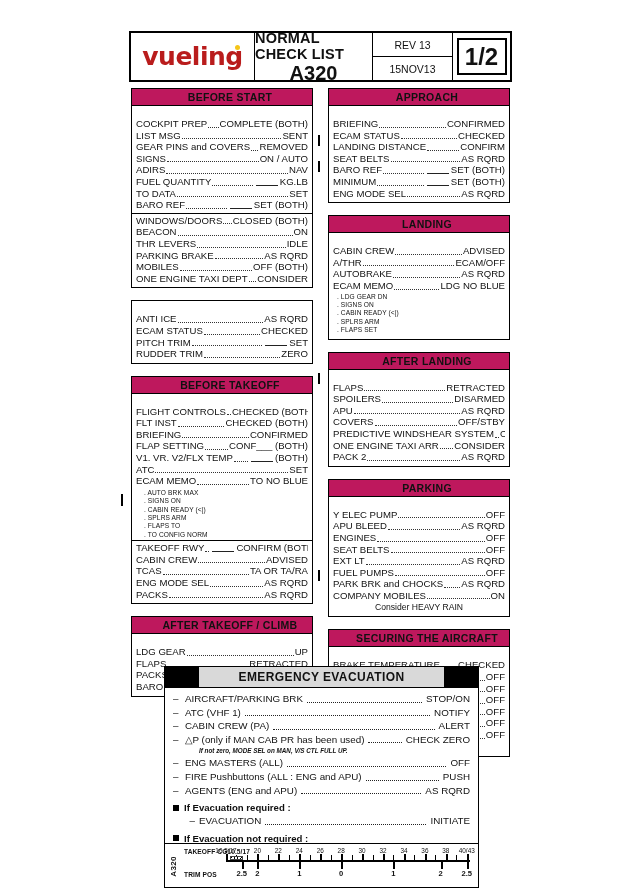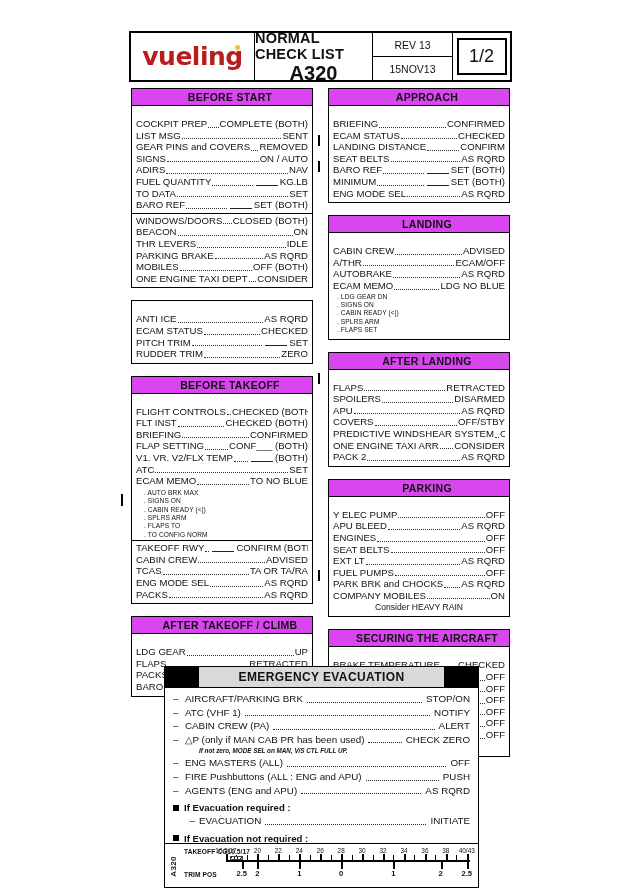--- a/index.html
+++ b/index.html
@@ -41,31 +41,31 @@
   }
   .hdr-rev .r1,.hdr-rev .r2{
     flex:1;display:flex;align-items:center;justify-content:center;font-size:10.5px;
   }
   .hdr-rev .r1{border-bottom:1px solid #000;}
   .hdr-page{
     width:57px;display:flex;align-items:center;justify-content:center;
   }
   .hdr-page .pg{
     border:2px solid #000;width:46px;height:33px;display:flex;align-items:center;
-    justify-content:center;font-size:18px;font-weight:400;
+    justify-content:center;font-size:24px;font-weight:700;
   }
 
   
   .col{position:absolute;width:182px;}
   .col-left{left:131px;top:88px;}
   .col-right{left:328px;top:88px;}
 
   .block{border:1.5px solid #000;box-sizing:border-box;margin-bottom:12px;background:#fff;}
   .block-title{
-    background:#d946ef;border-bottom:1.5px solid #000;
+    background:#be185d;border-bottom:1.5px solid #000;
     text-align:center;font-size:10.5px;font-weight:700;letter-spacing:.3px;
     padding:2px 0 2px 16px;line-height:12px;
   }
   .block-body{padding:12px 4px 3px 4px;}
 
   .item{
     display:flex;align-items:flex-end;font-size:9.6px;line-height:11.6px;
     white-space:nowrap;overflow:hidden;
   }
   .item .lbl{flex:0 0 auto;}

